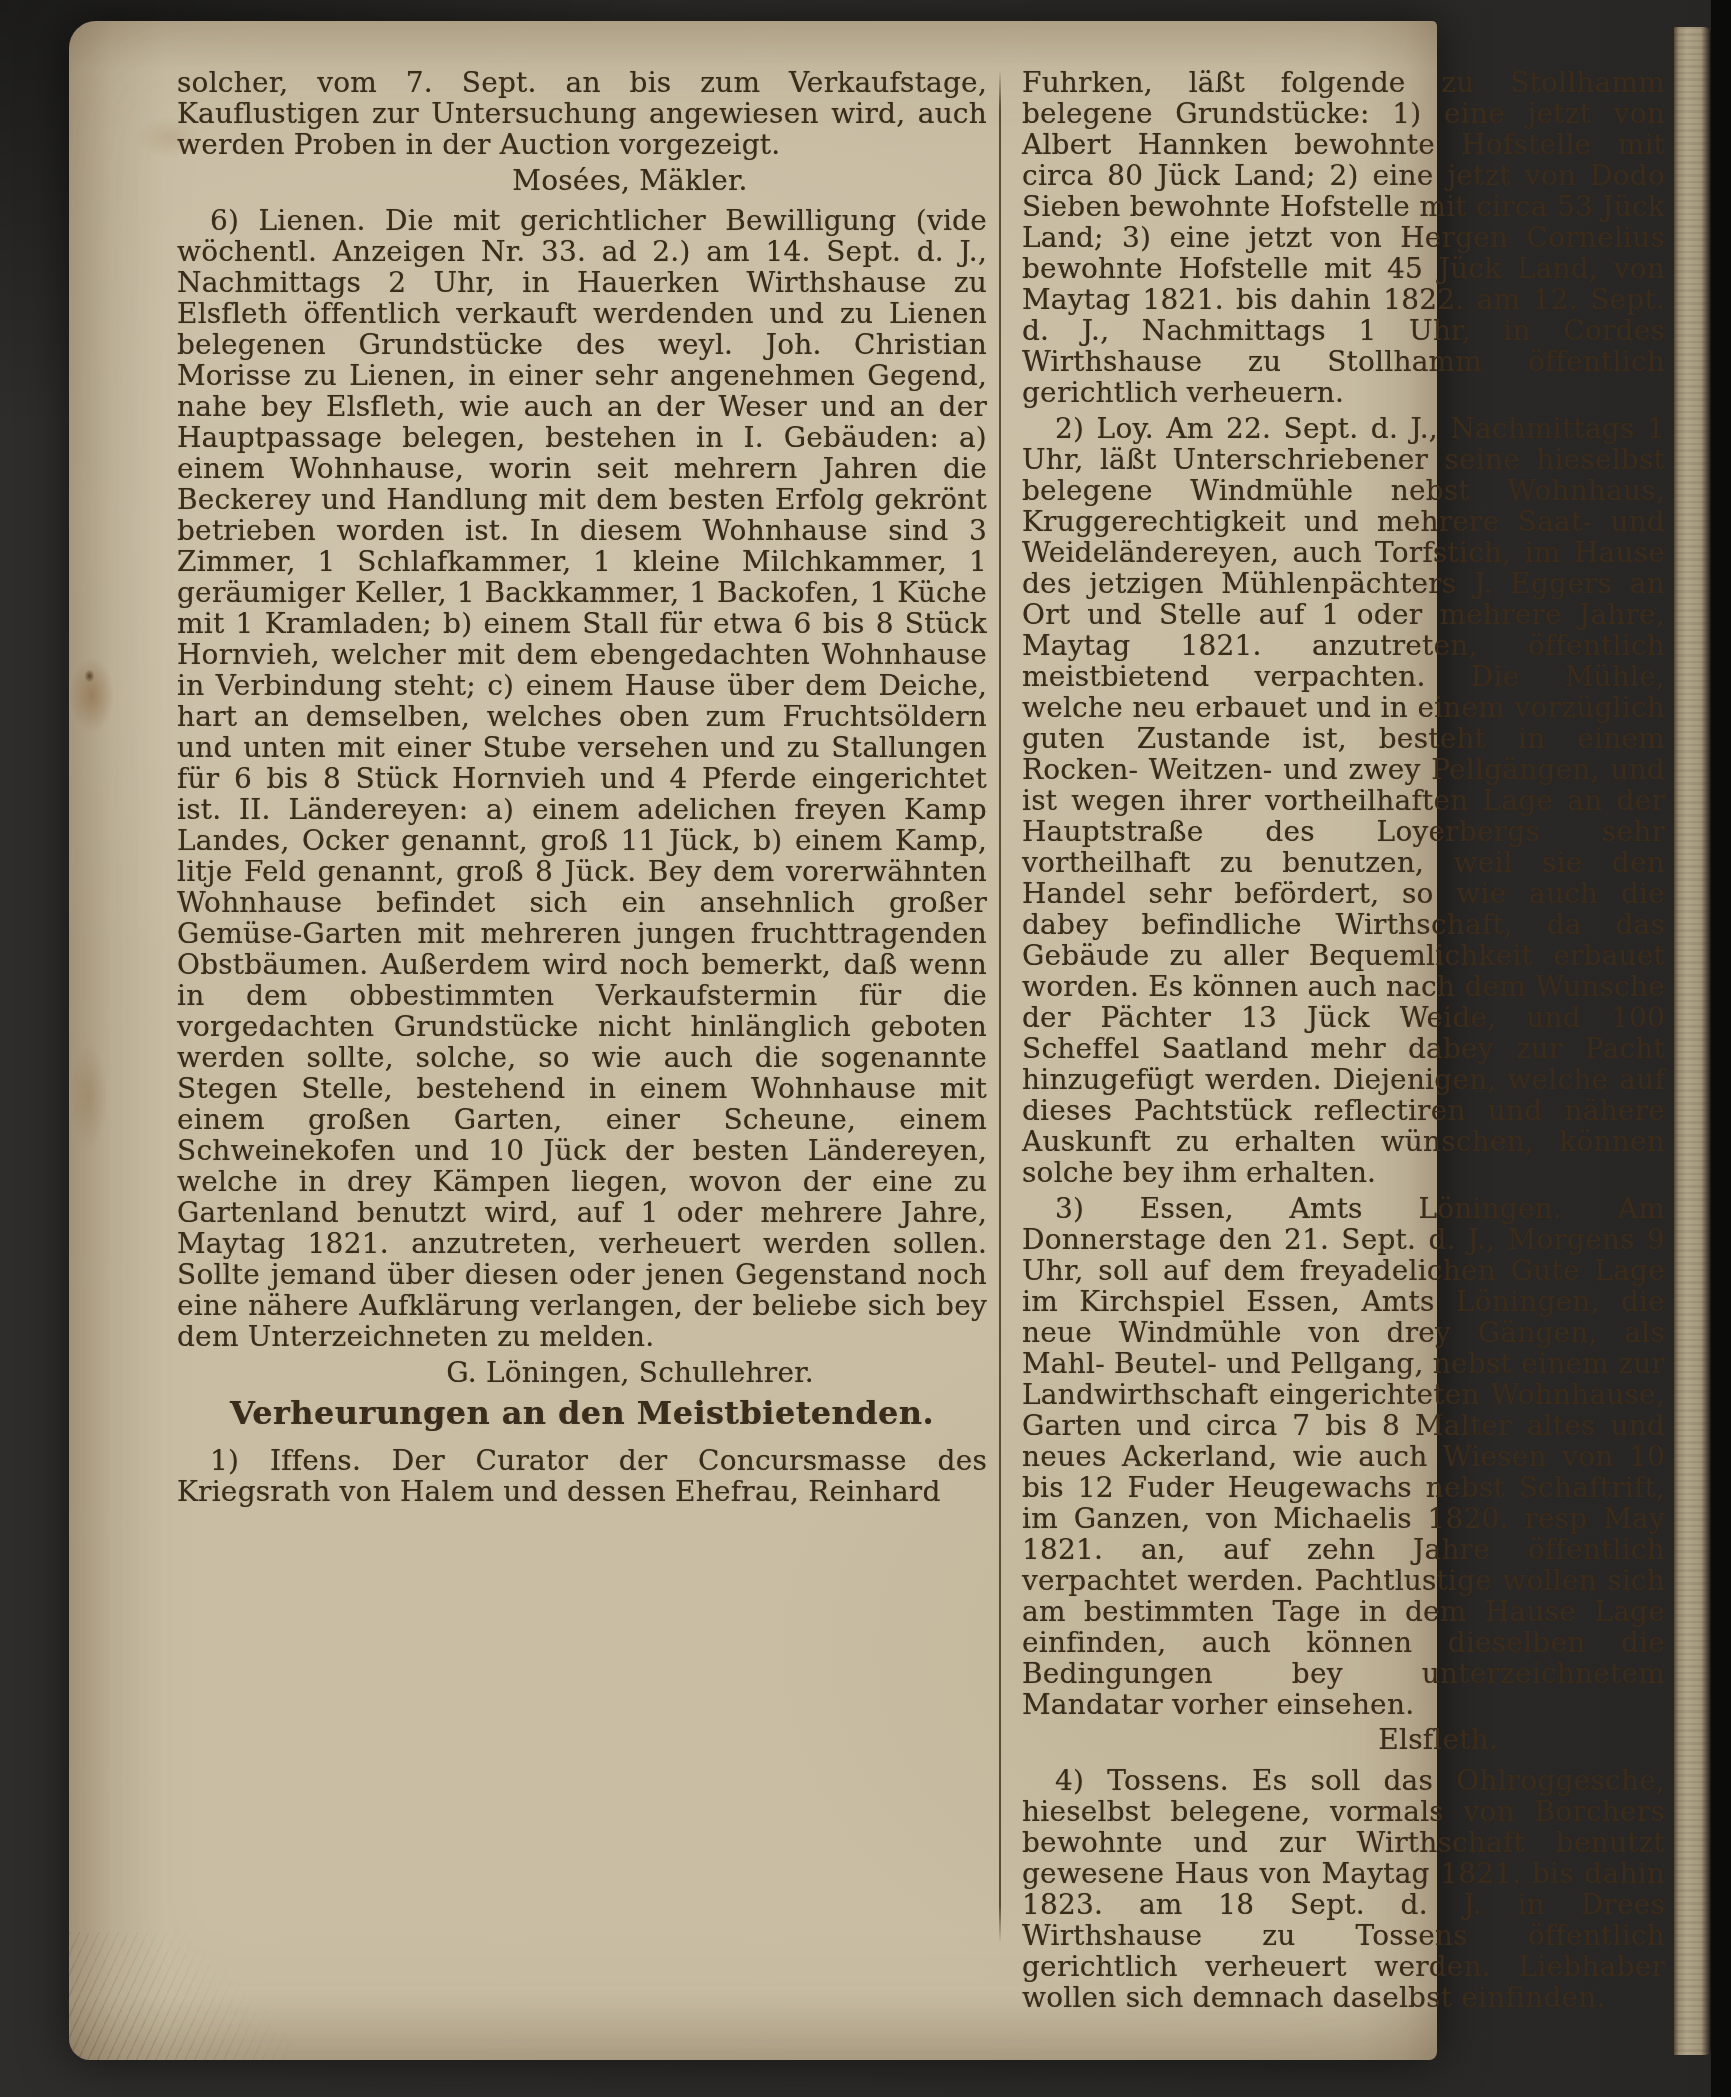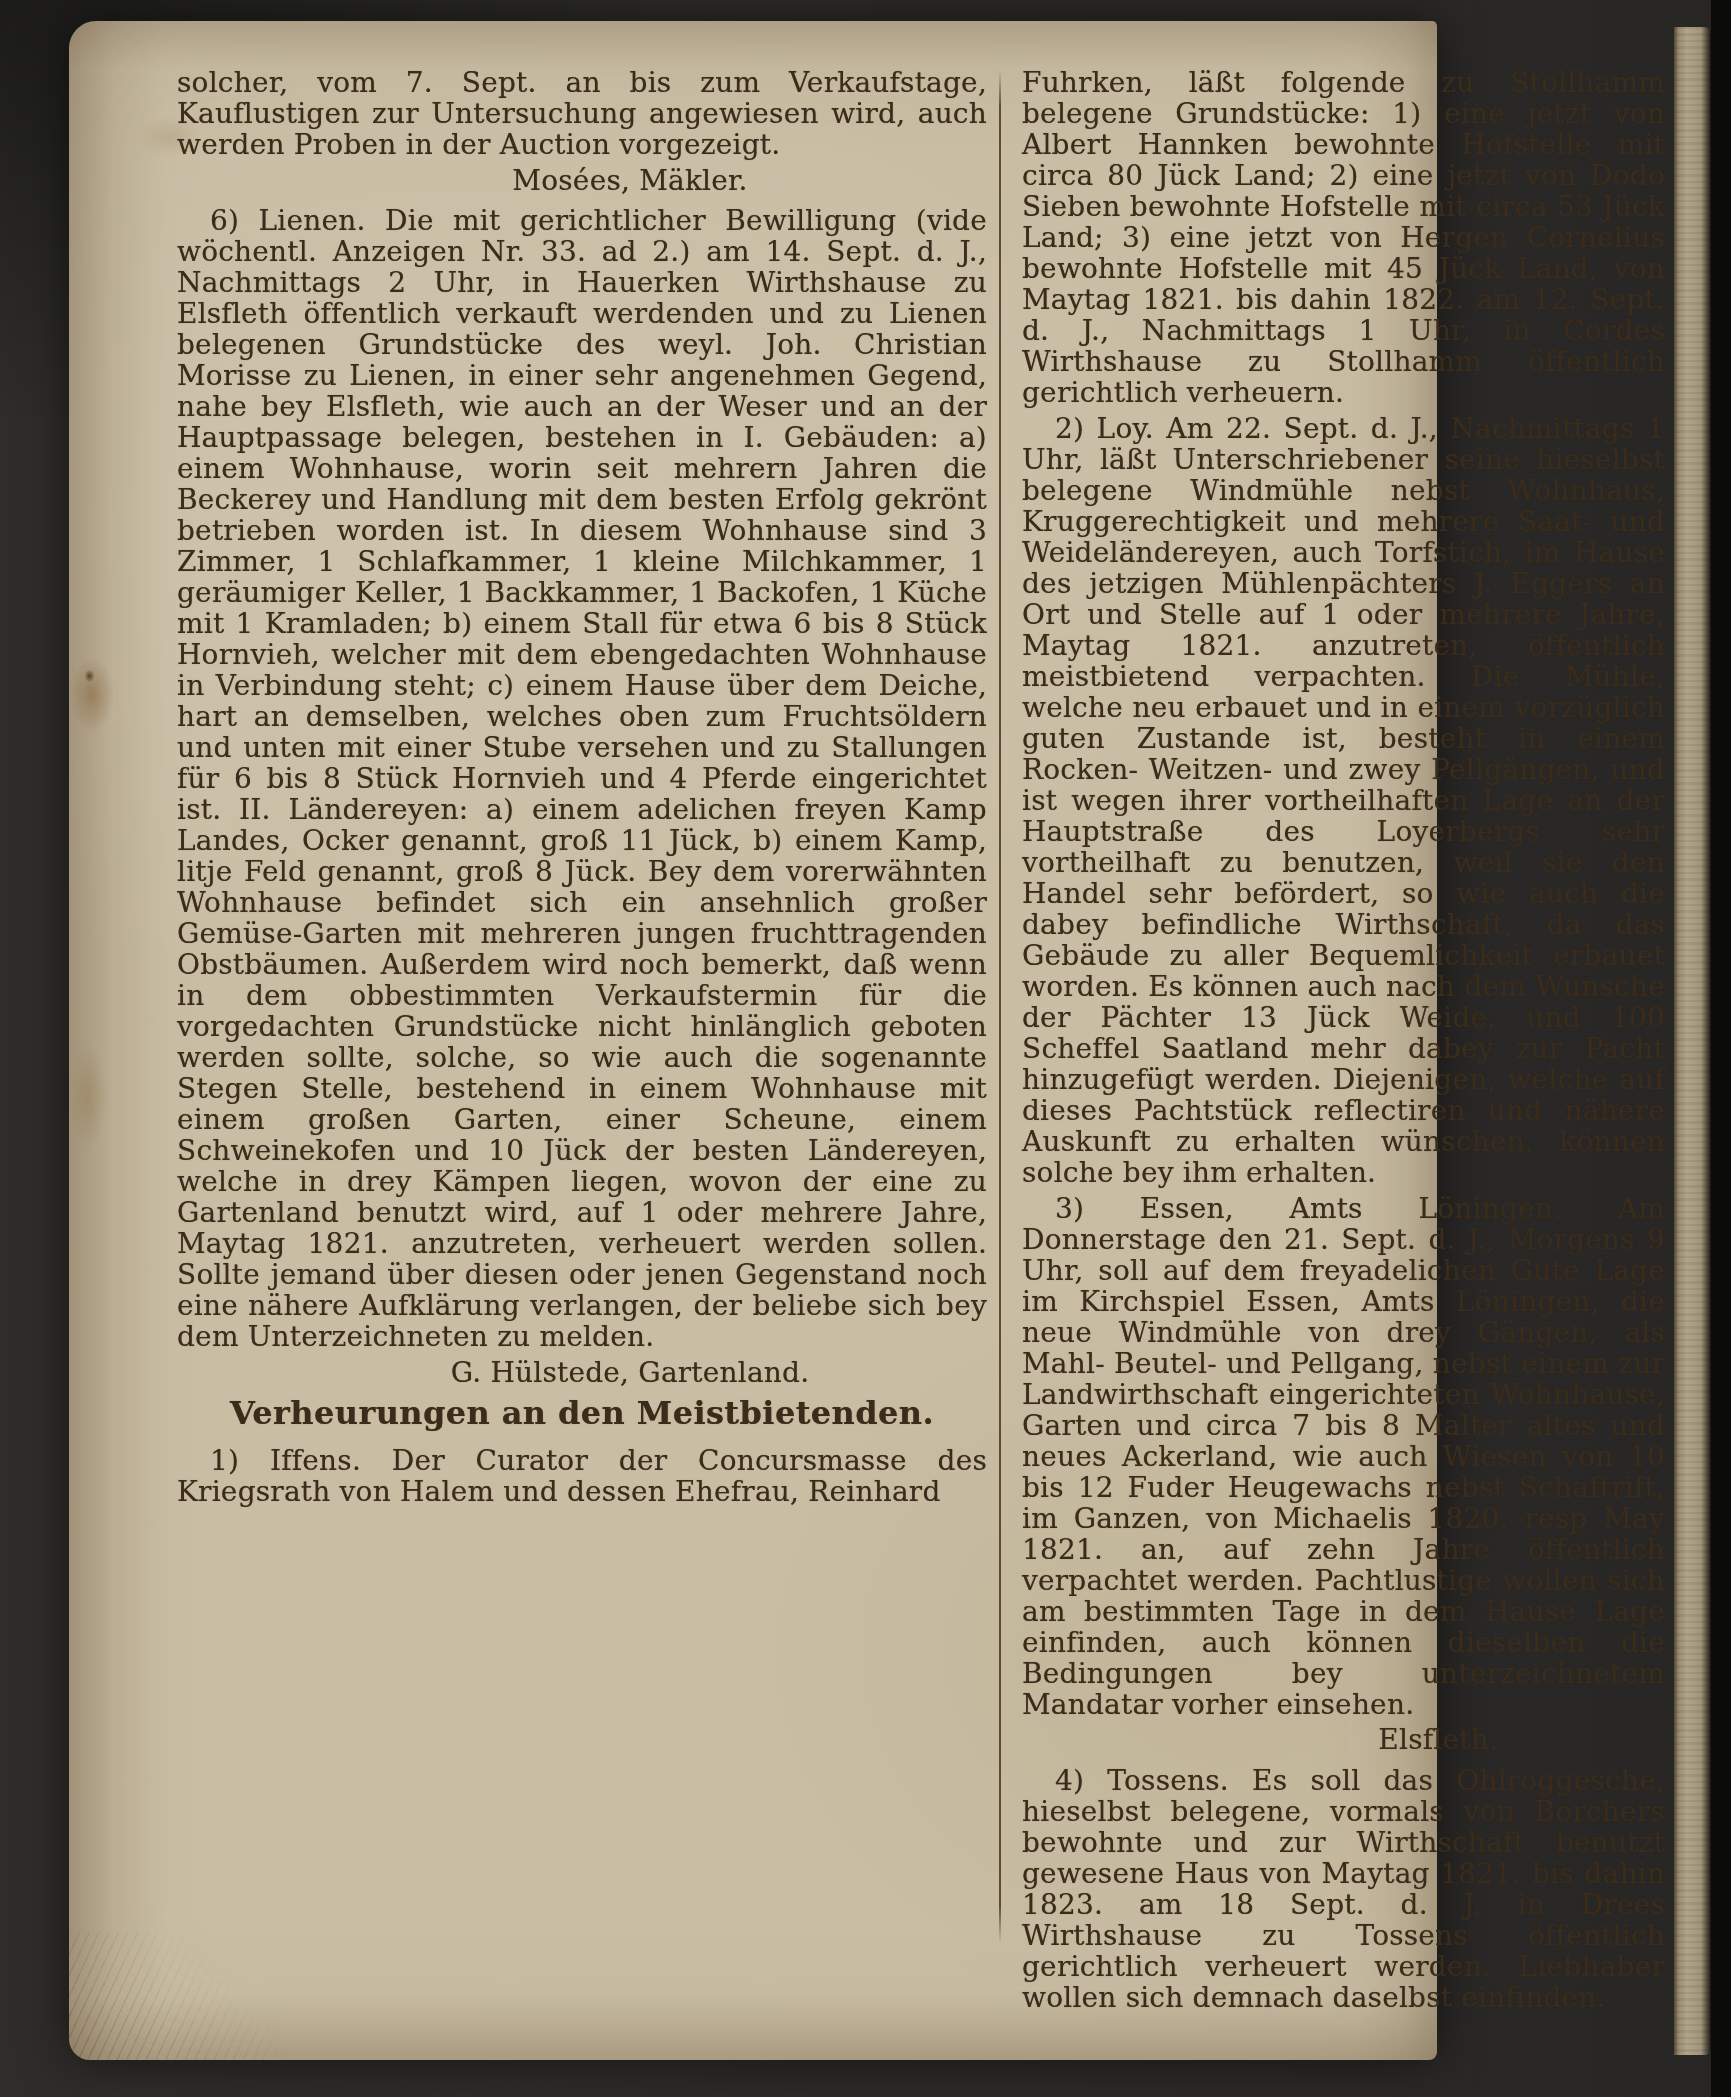--- a/index.html
+++ b/index.html
@@ -95,21 +95,21 @@
     <div class="stain" id="stain-c"></div>
     <div class="stain" id="stain-d"></div>
     <div id="page-stack"></div>
 
     <div id="divider"></div>
 
     <div class="col" id="col-left">
       <p>solcher, vom 7. Sept. an bis zum Verkaufstage, Kauflustigen zur Untersuchung angewiesen wird, auch werden Proben in der Auction vorgezeigt.</p>
       <p class="sig-center">Mosées, Mäkler.</p>
       <p class="indent">6) Lienen. Die mit gerichtlicher Bewilligung (vide wöchentl. Anzeigen Nr. 33. ad 2.) am 14. Sept. d. J., Nachmittags 2 Uhr, in Hauerken Wirthshause zu Elsfleth öffentlich verkauft werdenden und zu Lienen belegenen Grundstücke des weyl. Joh. Christian Morisse zu Lienen, in einer sehr angenehmen Gegend, nahe bey Elsfleth, wie auch an der Weser und an der Hauptpassage belegen, bestehen in I. Gebäuden: a) einem Wohnhause, worin seit mehrern Jahren die Beckerey und Handlung mit dem besten Erfolg gekrönt betrieben worden ist. In diesem Wohnhause sind 3 Zimmer, 1 Schlafkammer, 1 kleine Milchkammer, 1 geräumiger Keller, 1 Backkammer, 1 Backofen, 1 Küche mit 1 Kramladen; b) einem Stall für etwa 6 bis 8 Stück Hornvieh, welcher mit dem ebengedachten Wohnhause in Verbindung steht; c) einem Hause über dem Deiche, hart an demselben, welches oben zum Fruchtsöldern und unten mit einer Stube versehen und zu Stallungen für 6 bis 8 Stück Hornvieh und 4 Pferde eingerichtet ist. II. Ländereyen: a) einem adelichen freyen Kamp Landes, Ocker genannt, groß 11 Jück, b) einem Kamp, litje Feld genannt, groß 8 Jück. Bey dem vorerwähnten Wohnhause befindet sich ein ansehnlich großer Gemüse-Garten mit mehreren jungen fruchttragenden Obstbäumen. Außerdem wird noch bemerkt, daß wenn in dem obbestimmten Verkaufstermin für die vorgedachten Grundstücke nicht hinlänglich geboten werden sollte, solche, so wie auch die sogenannte Stegen Stelle, bestehend in einem Wohnhause mit einem großen Garten, einer Scheune, einem Schweinekofen und 10 Jück der besten Ländereyen, welche in drey Kämpen liegen, wovon der eine zu Gartenland benutzt wird, auf 1 oder mehrere Jahre, Maytag 1821. anzutreten, verheuert werden sollen. Sollte jemand über diesen oder jenen Gegenstand noch eine nähere Aufklärung verlangen, der beliebe sich bey dem Unterzeichneten zu melden.</p>
-      <p class="sig-center">G. Hülstede, Gartenland.</p>
+      <p class="sig-center">G. Löningen, Schullehrer.</p>
       <p class="heading">Verheurungen an den Meistbietenden.</p>
       <p class="indent">1) Iffens. Der Curator der Concursmasse des Kriegsrath von Halem und dessen Ehefrau, Reinhard</p>
     </div>
 
     <div class="col" id="col-right">
       <p>Fuhrken, läßt folgende zu Stollhamm belegene Grundstücke: 1) eine jetzt von Albert Hannken bewohnte Hofstelle mit circa 80 Jück Land; 2) eine jetzt von Dodo Sieben bewohnte Hofstelle mit circa 53 Jück Land; 3) eine jetzt von Hergen Cornelius bewohnte Hofstelle mit 45 Jück Land, von Maytag 1821. bis dahin 1822. am 12. Sept. d. J., Nachmittags 1 Uhr, in Cordes Wirthshause zu Stollhamm öffentlich gerichtlich verheuern.</p>
       <p class="indent">2) Loy. Am 22. Sept. d. J., Nachmittags 1 Uhr, läßt Unterschriebener seine hieselbst belegene Windmühle nebst Wohnhaus, Kruggerechtigkeit und mehrere Saat- und Weideländereyen, auch Torfstich, im Hause des jetzigen Mühlenpächters J. Eggers an Ort und Stelle auf 1 oder mehrere Jahre, Maytag 1821. anzutreten, öffentlich meistbietend verpachten. Die Mühle, welche neu erbauet und in einem vorzüglich guten Zustande ist, besteht in einem Rocken- Weitzen- und zwey Pellgängen, und ist wegen ihrer vortheilhaften Lage an der Hauptstraße des Loyerbergs sehr vortheilhaft zu benutzen, weil sie den Handel sehr befördert, so wie auch die dabey befindliche Wirthschaft, da das Gebäude zu aller Bequemlichkeit erbauet worden. Es können auch nach dem Wunsche der Pächter 13 Jück Weide, und 100 Scheffel Saatland mehr dabey zur Pacht hinzugefügt werden. Diejenigen, welche auf dieses Pachtstück reflectiren und nähere Auskunft zu erhalten wünschen, können solche bey ihm erhalten.</p>
       <p class="indent">3) Essen, Amts Löningen. Am Donnerstage den 21. Sept. d. J., Morgens 9 Uhr, soll auf dem freyadelichen Gute Lage im Kirchspiel Essen, Amts Löningen, die neue Windmühle von drey Gängen, als Mahl- Beutel- und Pellgang, nebst einem zur Landwirthschaft eingerichteten Wohnhause, Garten und circa 7 bis 8 Malter altes und neues Ackerland, wie auch Wiesen von 10 bis 12 Fuder Heugewachs nebst Schaftrift, im Ganzen, von Michaelis 1820. resp May 1821. an, auf zehn Jahre öffentlich verpachtet werden. Pachtlustige wollen sich am bestimmten Tage in dem Hause Lage einfinden, auch können dieselben die Bedingungen bey unterzeichnetem Mandatar vorher einsehen.</p>
       <p class="sig-right inset">Elsfleth.</p>
       <p class="indent">4) Tossens. Es soll das Ohlroggesche, hieselbst belegene, vormals von Borchers bewohnte und zur Wirthschaft benutzt gewesene Haus von Maytag 1821. bis dahin 1823. am 18 Sept. d. J. in Drees Wirthshause zu Tossens öffentlich gerichtlich verheuert werden. Liebhaber wollen sich demnach daselbst einfinden.</p>

